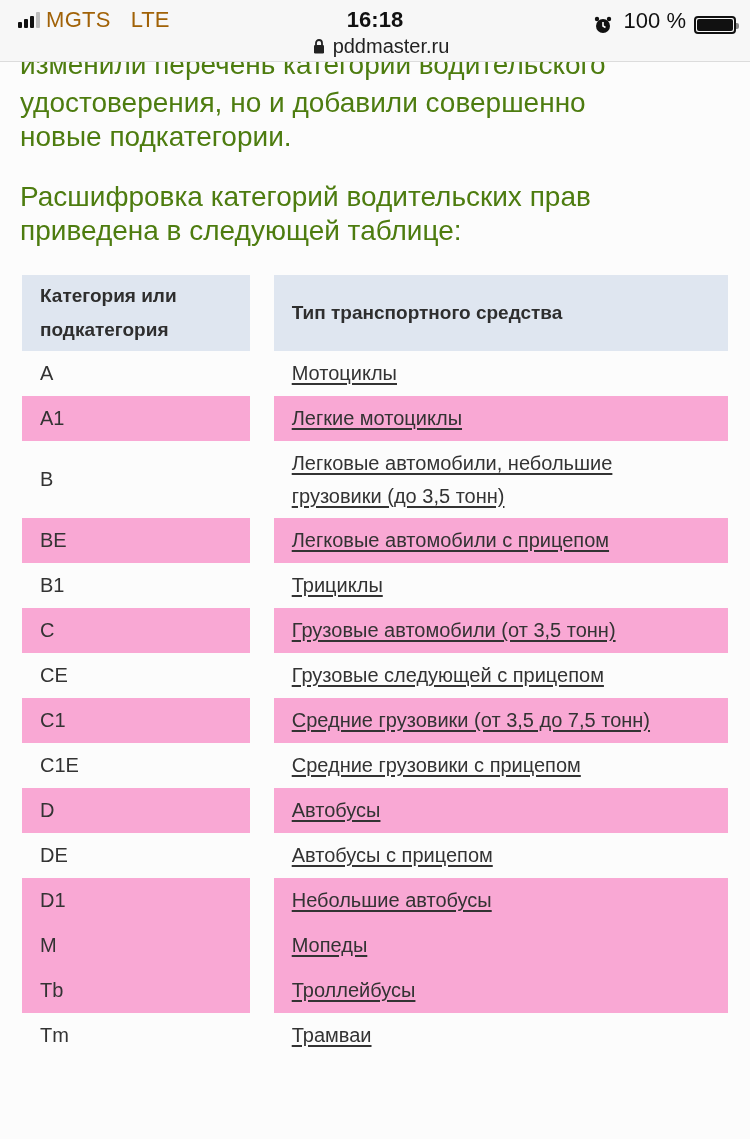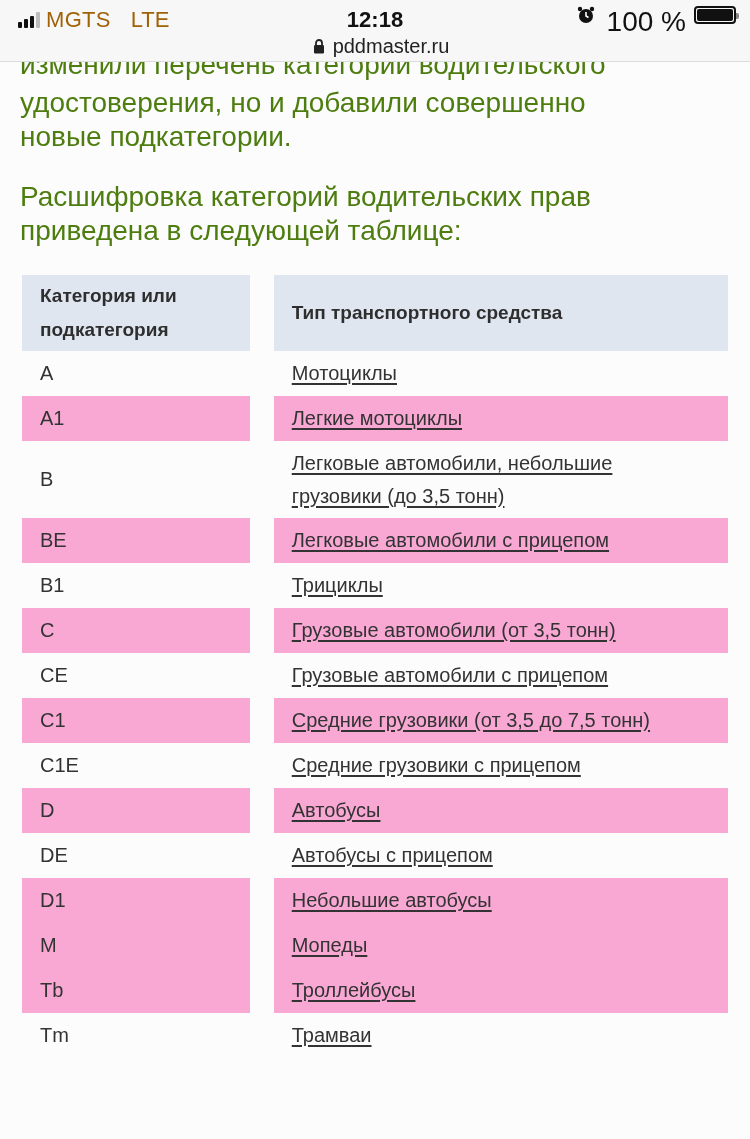--- a/index.html
+++ b/index.html
@@ -10,21 +10,21 @@
     position: absolute; top: 0; left: 0; width: 750px; height: 62px;
     background: #f7f7f7; border-bottom: 1px solid #dcdcdc; z-index: 10;
   }
   .sb-row { position: absolute; top: 6px; left: 0; width: 750px; height: 28px; }
   .sb-left { position: absolute; left: 18px; top: 0; display: flex; align-items: center; height: 28px; font-size: 22px; color: #a16207; }
   .signal { display: flex; align-items: flex-end; gap: 2px; height: 16px; margin-right: 6px; }
   .signal span { width: 4px; background: #111; border-radius: 1px; display: block; }
   .signal span.dim { background: #bdbdbd; }
   .carrier { margin-right: 20px; letter-spacing: 0.3px; }
   .sb-time { position: absolute; left: 0; right: 0; top: 0; text-align: center; font-size: 22px; font-weight: bold; color: #111; line-height: 28px; }
-  .sb-right { position: absolute; right: 14px; top: 0; display: flex; align-items: flex-start; height: 28px; font-size: 28px; color: #111; }
+  .sb-right { position: absolute; right: 14px; top: 0; display: flex; align-items: flex-end; height: 28px; font-size: 22px; color: #111; }
   .alarm { width: 18px; height: 18px; margin-right: 12px; }
   .battery-pct { margin-right: 8px; }
   .battery { width: 42px; height: 18px; border: 2px solid #111; border-radius: 4px; padding: 1px; position: relative; }
   .battery-fill { width: 100%; height: 100%; background: #111; border-radius: 2px; }
   .battery-tip { position: absolute; right: -5px; top: 5px; width: 3px; height: 6px; background: #888; border-radius: 0 2px 2px 0; }
   .url-row { position: absolute; top: 34px; left: 0; width: 750px; text-align: center; font-size: 20px; color: #222; display: flex; justify-content: center; align-items: center; height: 24px; padding-left: 12px; }
   .lock { width: 12px; height: 15px; margin-right: 8px; }
 
   .content { position: absolute; top: 40px; left: 20px; width: 710px; }
   .para { font-size: 28px; line-height: 34px; color: #4d7c0f; }
@@ -51,21 +51,21 @@
     <div class="sb-left">
       <div class="signal">
         <span style="height:6px"></span>
           <span style="height:9px"></span>
           <span style="height:12px"></span>
           <span class="dim" style="height:16px"></span>
       </div>
       <span class="carrier">MGTS</span>
       <span>LTE</span>
     </div>
-    <div class="sb-time">12:18</div>
+    <div class="sb-time">16:18</div>
     <div class="sb-right">
       <svg class="alarm" viewBox="0 0 18 18">
         <circle cx="9" cy="10" r="7" fill="#111"></circle>
         <circle cx="3" cy="3" r="2.2" fill="#111"></circle>
         <circle cx="15" cy="3" r="2.2" fill="#111"></circle>
         <path d="M9 6 V10 L11.5 11.5" stroke="#fff" stroke-width="1.6" fill="none"></path>
       </svg>
       <span class="battery-pct">100 %</span>
       <div class="battery">
         <div class="battery-fill"></div>
@@ -126,21 +126,21 @@
   </div>
   <div class="row normal shaded">
     <div class="cell c1">C</div>
     <div class="cell c2">
         <a class="link">Грузовые автомобили (от 3,5 тонн)</a>
       </div>
   </div>
   <div class="row normal">
     <div class="cell c1">CE</div>
     <div class="cell c2">
-        <a class="link">Грузовые автомобили с прицепом</a>
+        <a class="link">Грузовые следующей с прицепом</a>
       </div>
   </div>
   <div class="row normal shaded">
     <div class="cell c1">C1</div>
     <div class="cell c2">
         <a class="link">Средние грузовики (от 3,5 до 7,5 тонн)</a>
       </div>
   </div>
   <div class="row normal">
     <div class="cell c1">C1E</div>

